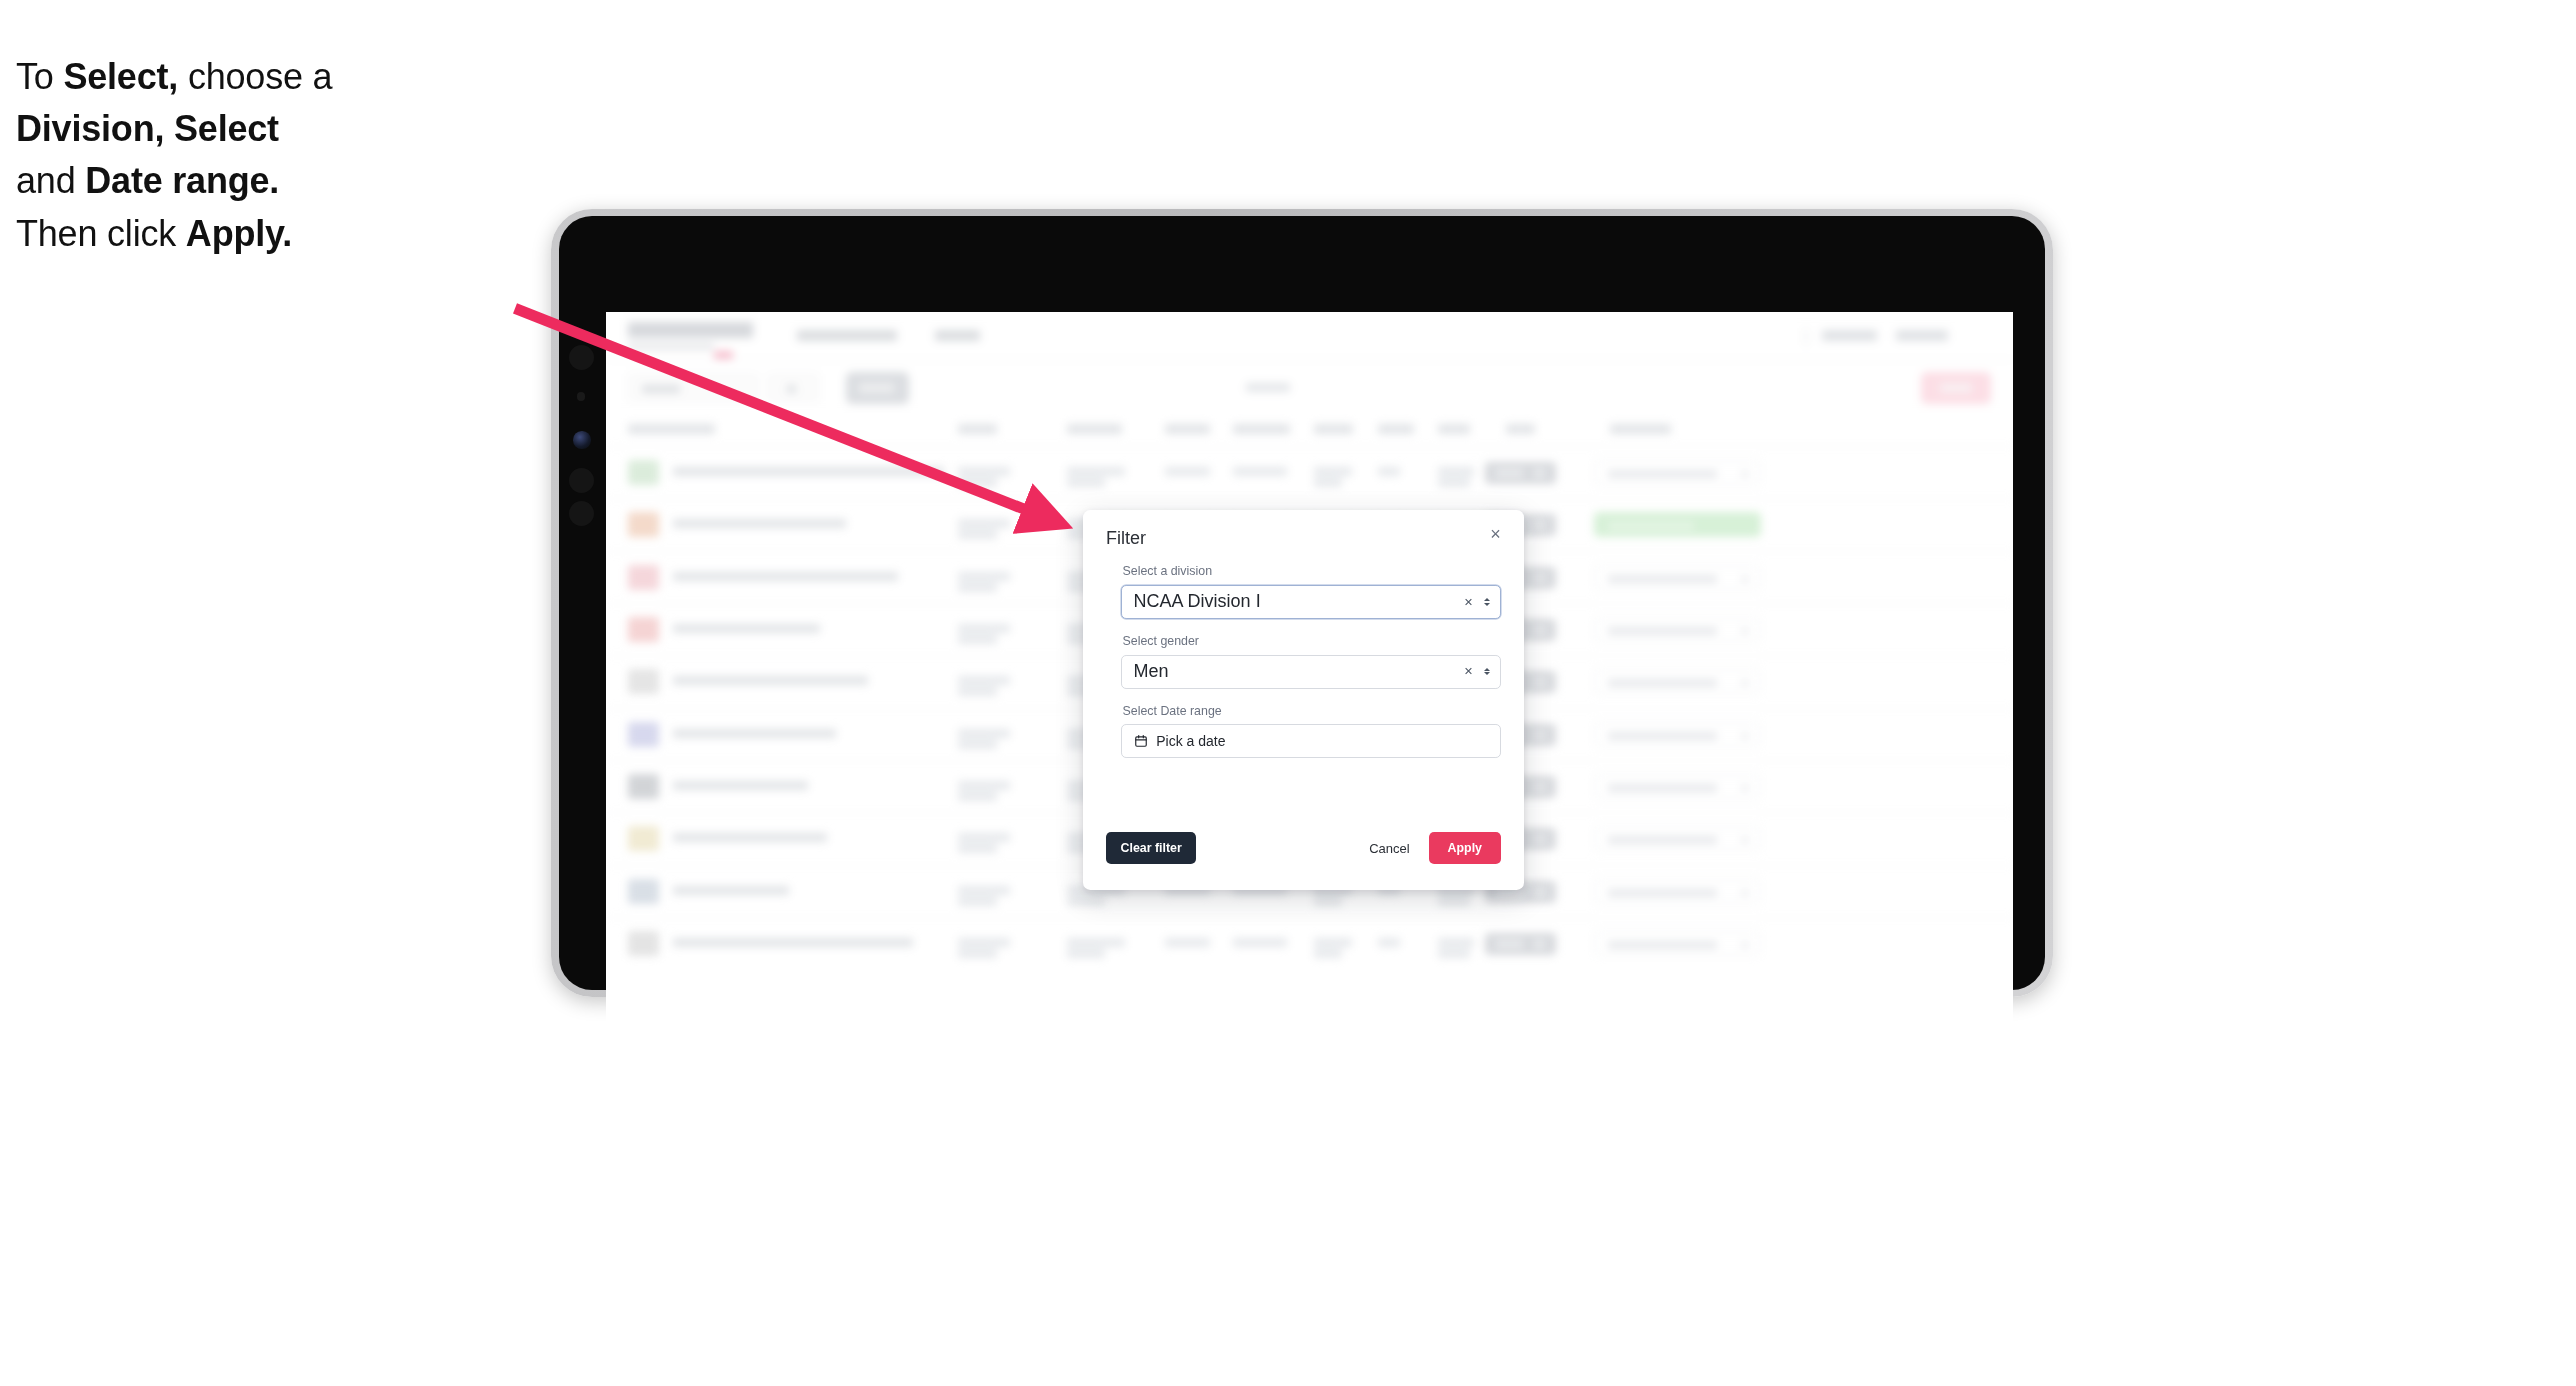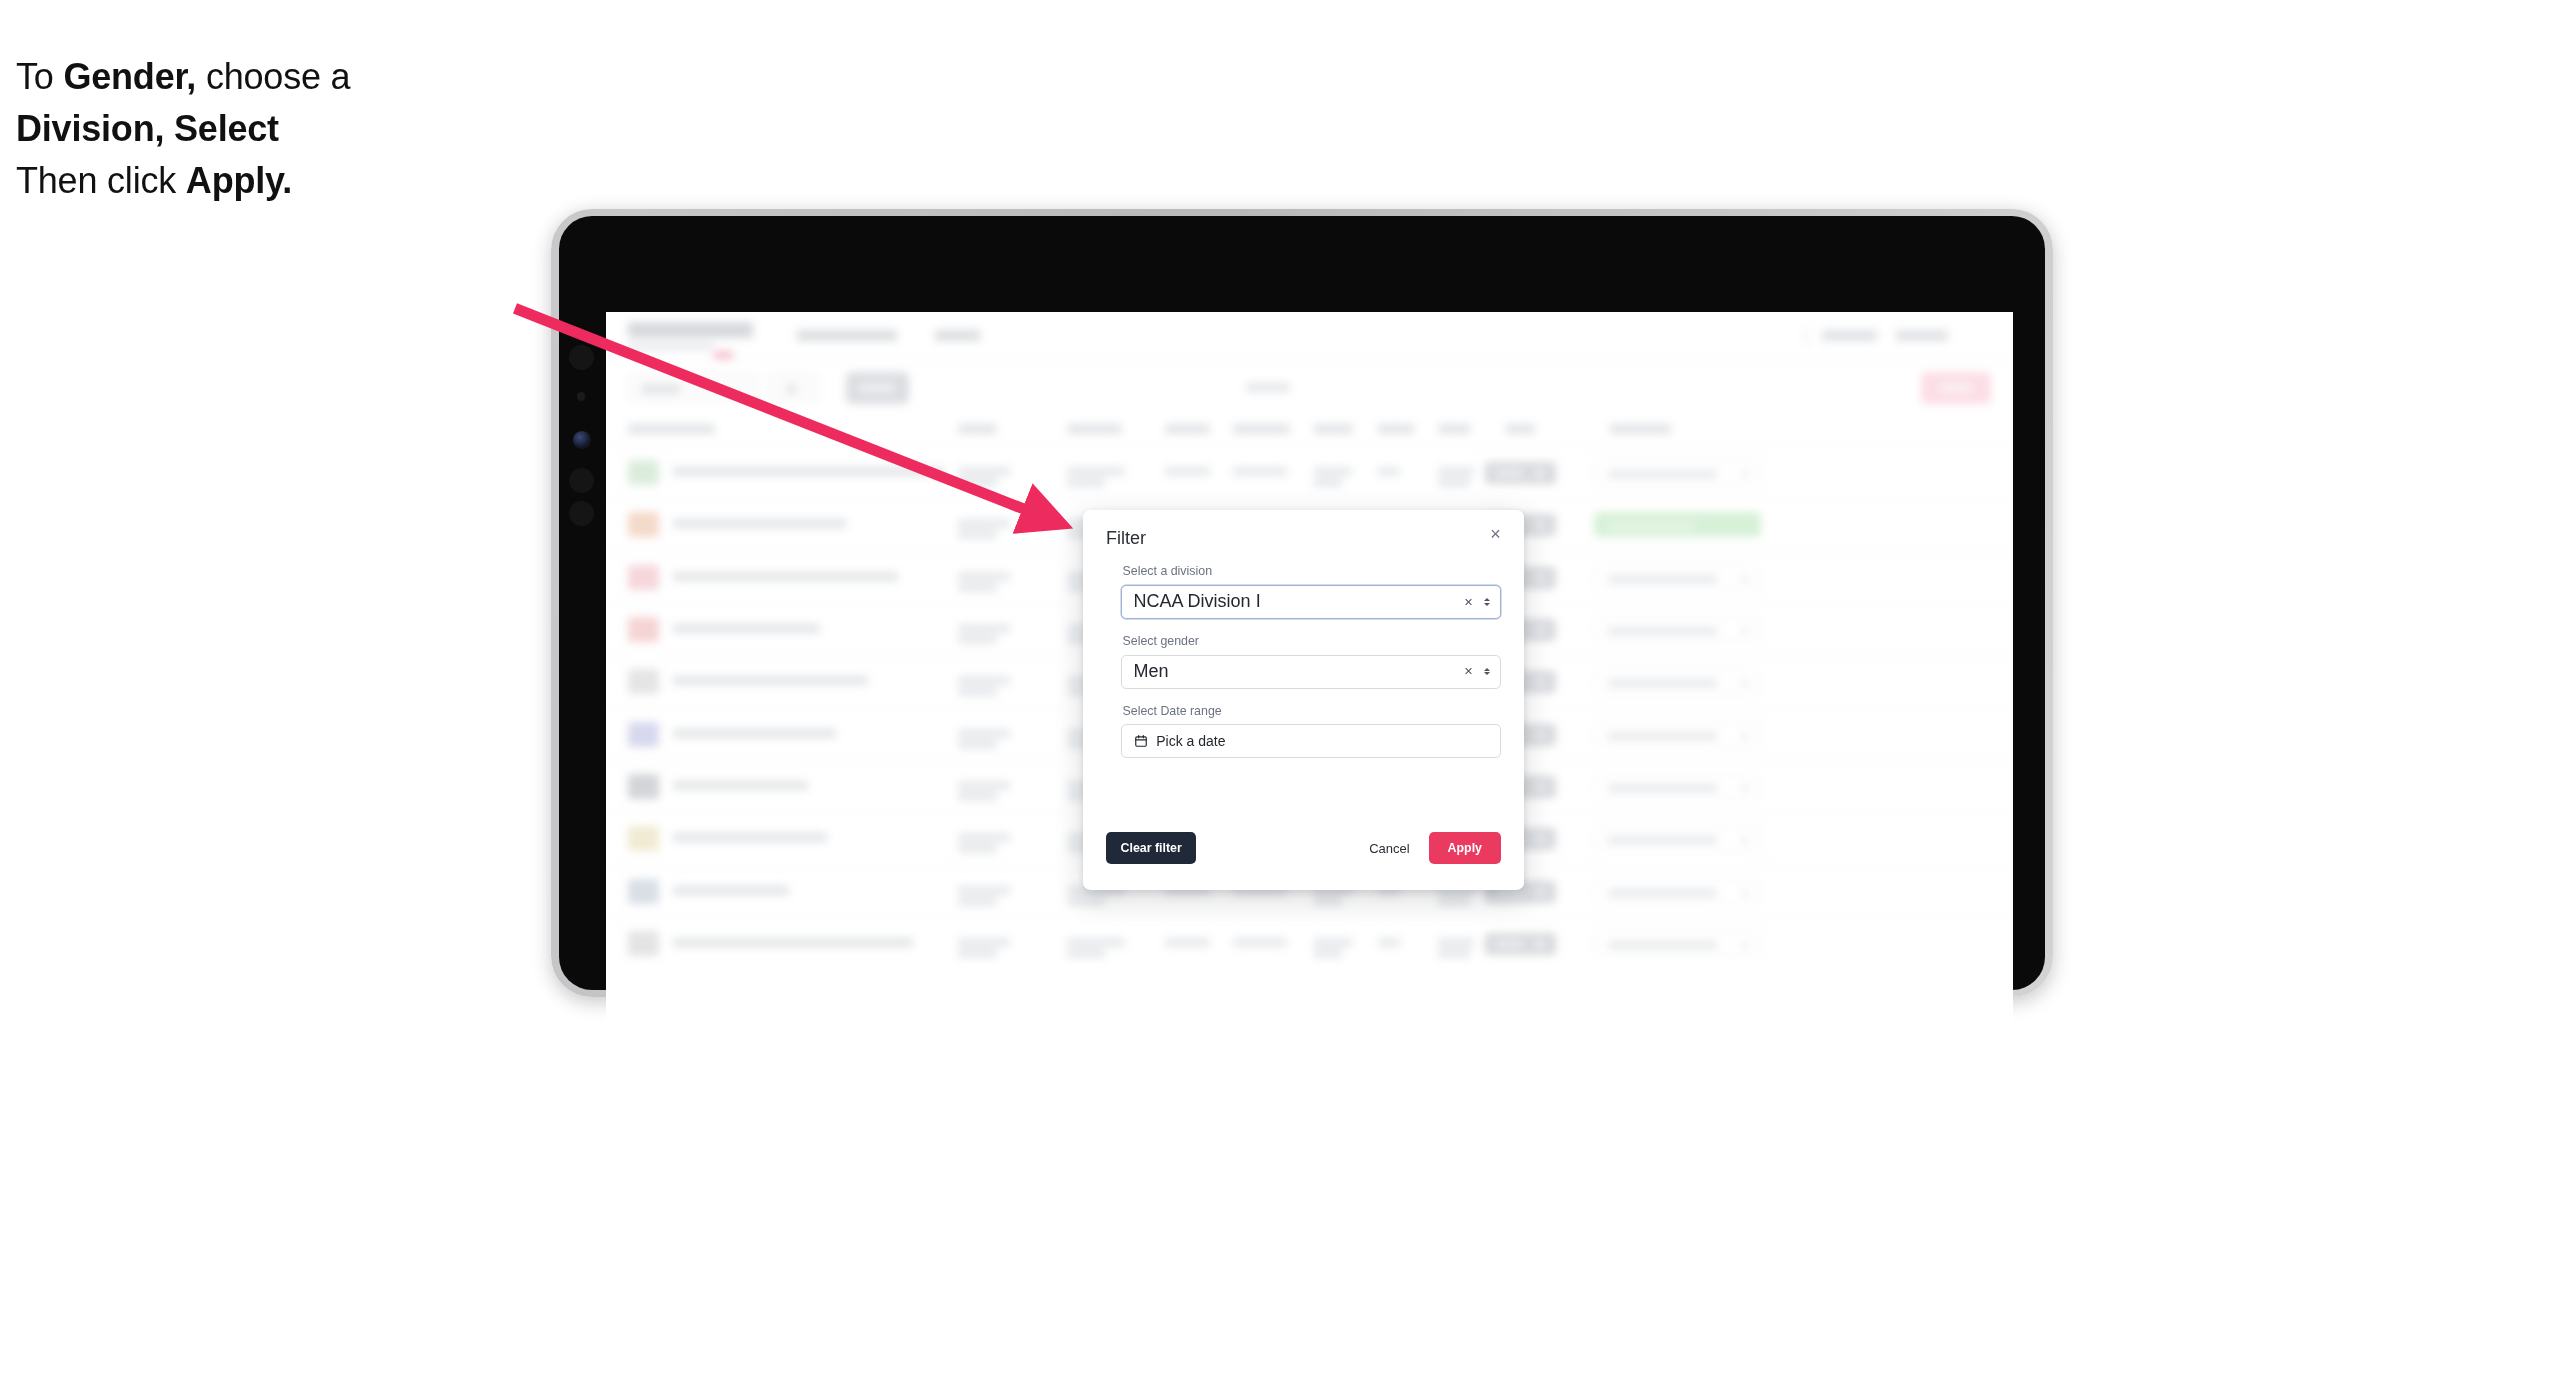--- a/index.html
+++ b/index.html
@@ -141,22 +141,23 @@
          cursor:pointer; font-family:"Liberation Sans", sans-serif; }
   .btn-clear { background:#1f2937; color:#ffffff; padding:8.7px 14.5px; }
   .btn-cancel { background:transparent; color:#2b2f36; font-weight:400;
                 font-size:13px; padding:8.7px 11.6px; margin-left:auto; }
   .btn-apply { background:#ea3a5f; color:#ffffff; padding:8.7px 19px; margin-left:7.3px; }
 </style>
 </head>
 <body>
 
 <div id="instructions">
-  <span class="ln"><span>To </span><b>Gender,</b><span> choose a</span></span>
+  <span class="ln"><span>To </span><b>Select,</b><span> choose a</span></span>
   <span class="ln"><b>Division, Select</b></span>
+  <span class="ln"><span>and </span><b>Date range.</b></span>
   <span class="ln"><span>Then click </span><b>Apply.</b></span>
 </div>
 
 <svg id="arrow" viewBox="0 0 3542 1906">
   <defs>
     <marker id="ah" markerWidth="5" markerHeight="5" refX="2.3" refY="2.5" orient="auto">
       <path d="M0,0 L5,2.5 L0,5 Z" fill="#ED2B5E"></path>
     </marker>
   </defs>
   <line x1="708" y1="424" x2="1438" y2="712" stroke="#ED2B5E" stroke-width="15" marker-end="url(#ah)"></line>

